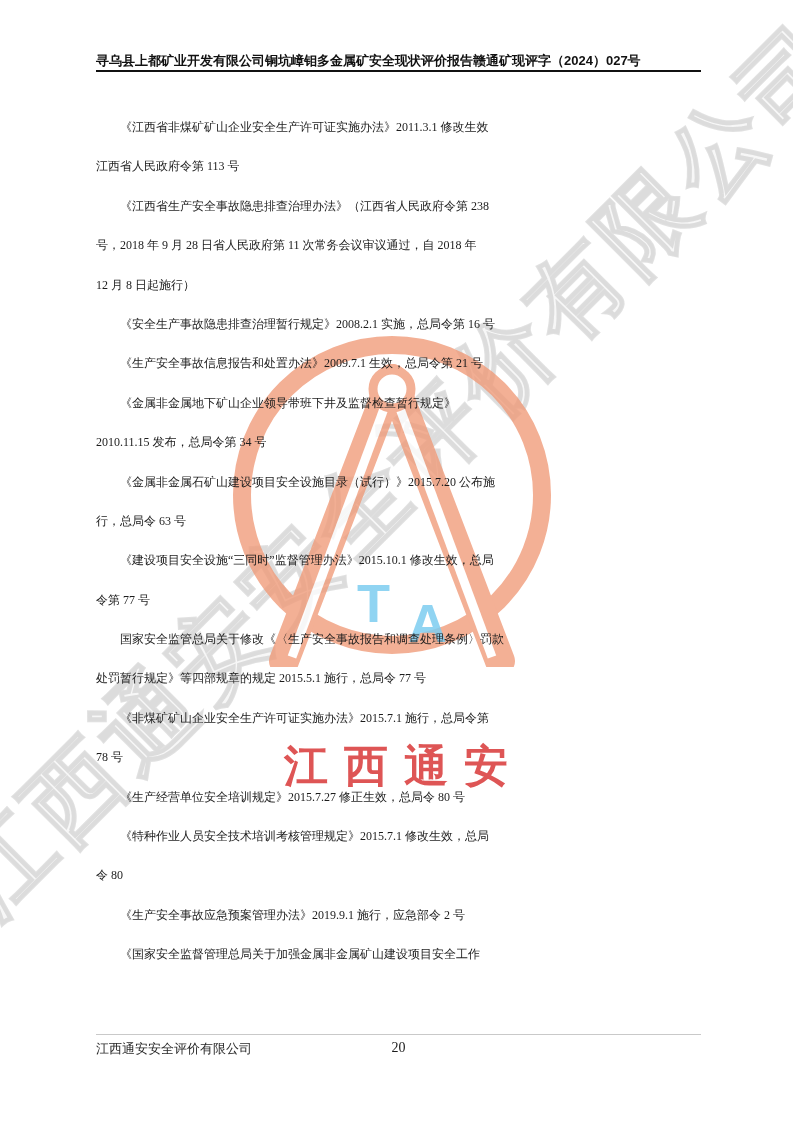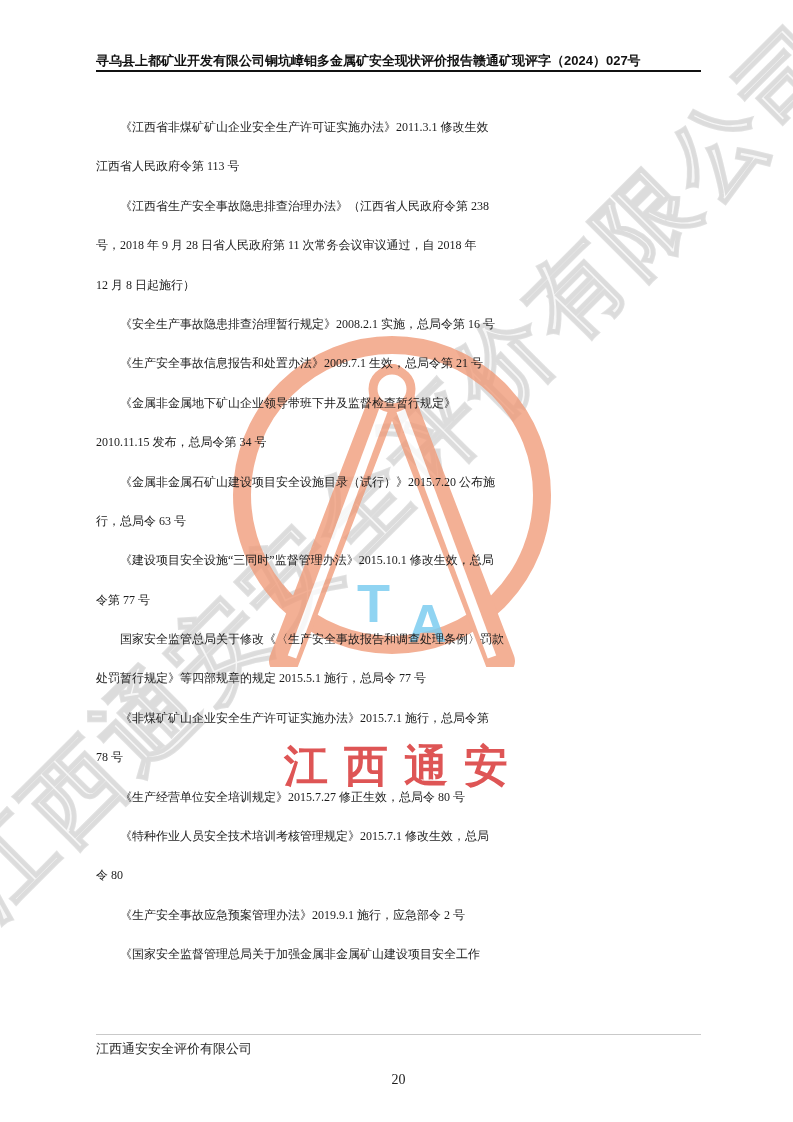--- a/index.html
+++ b/index.html
@@ -71,21 +71,21 @@
     z-index:3;
   }
   .footer-company{
     position:absolute;left:0;top:5px;
     font-family:"Liberation Sans","DejaVu Sans",sans-serif;
     color:#2a2a2a;
   }
   .footer-page{
     position:absolute;left:0;right:0;top:5px;text-align:center;
     font-family:"Liberation Serif","DejaVu Serif",serif;
-    color:#1c1c1c;font-size:14px;margin-top:32px;
+    color:#1c1c1c;font-size:14px;
   }
 </style>
 </head>
 <body>
 
 <div class="page">
 
   <div class="wm-diagonal">江西通安安全评价有限公司</div>
 
   <svg class="wm-logo" viewBox="0 0 340 340" aria-hidden="true">

